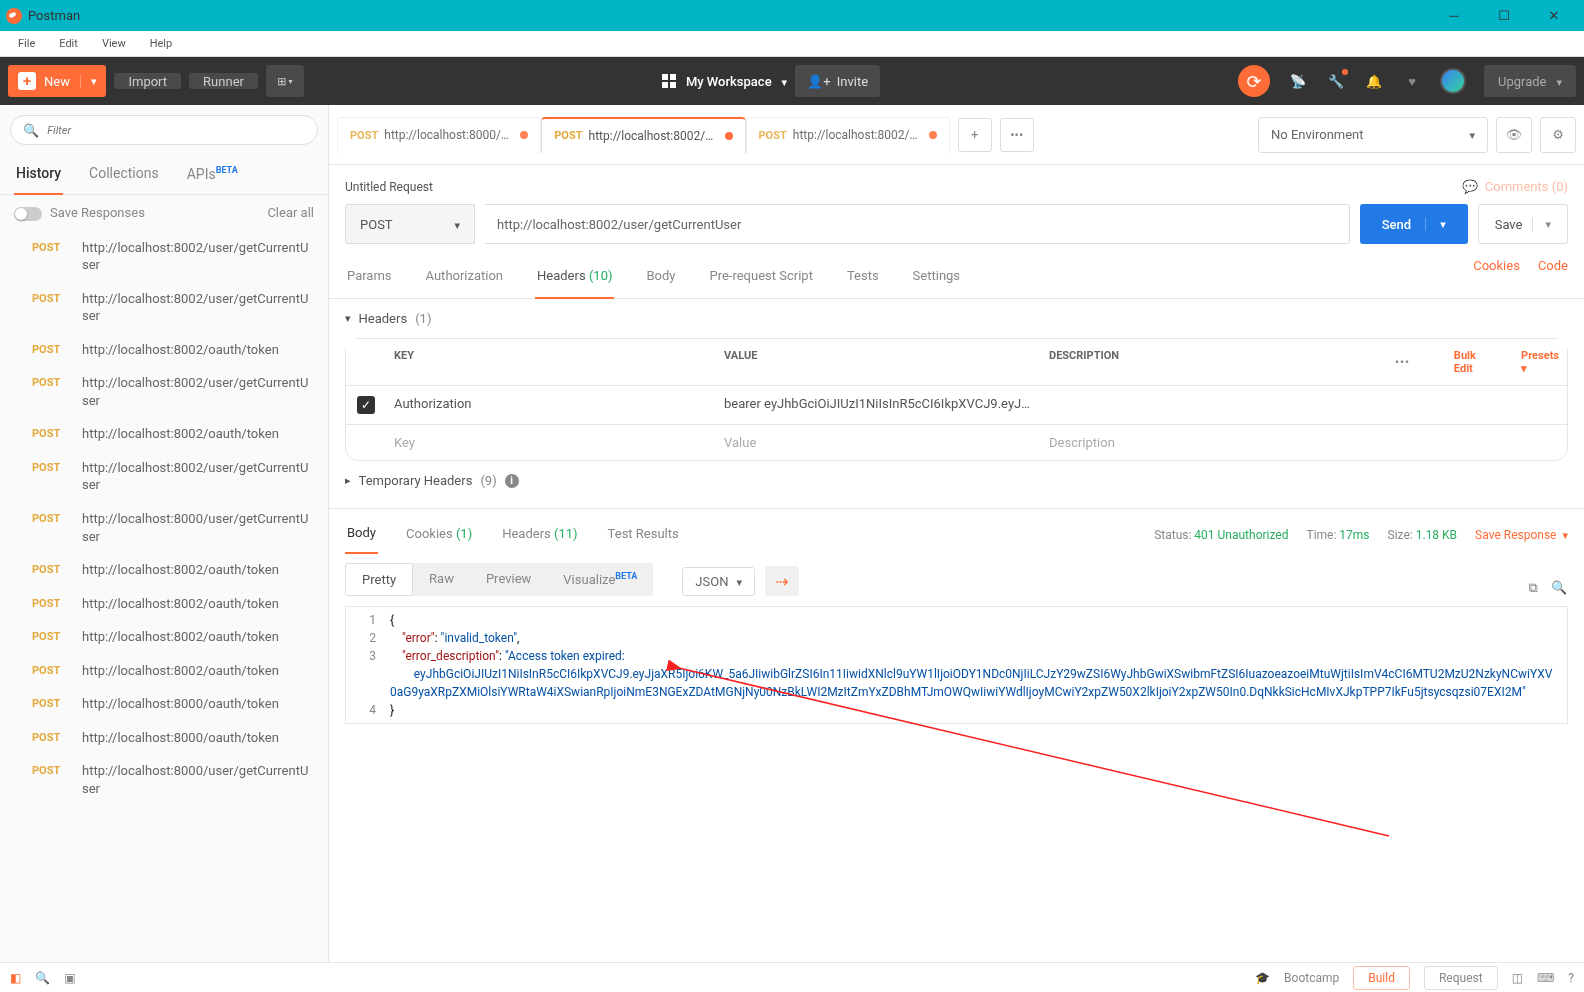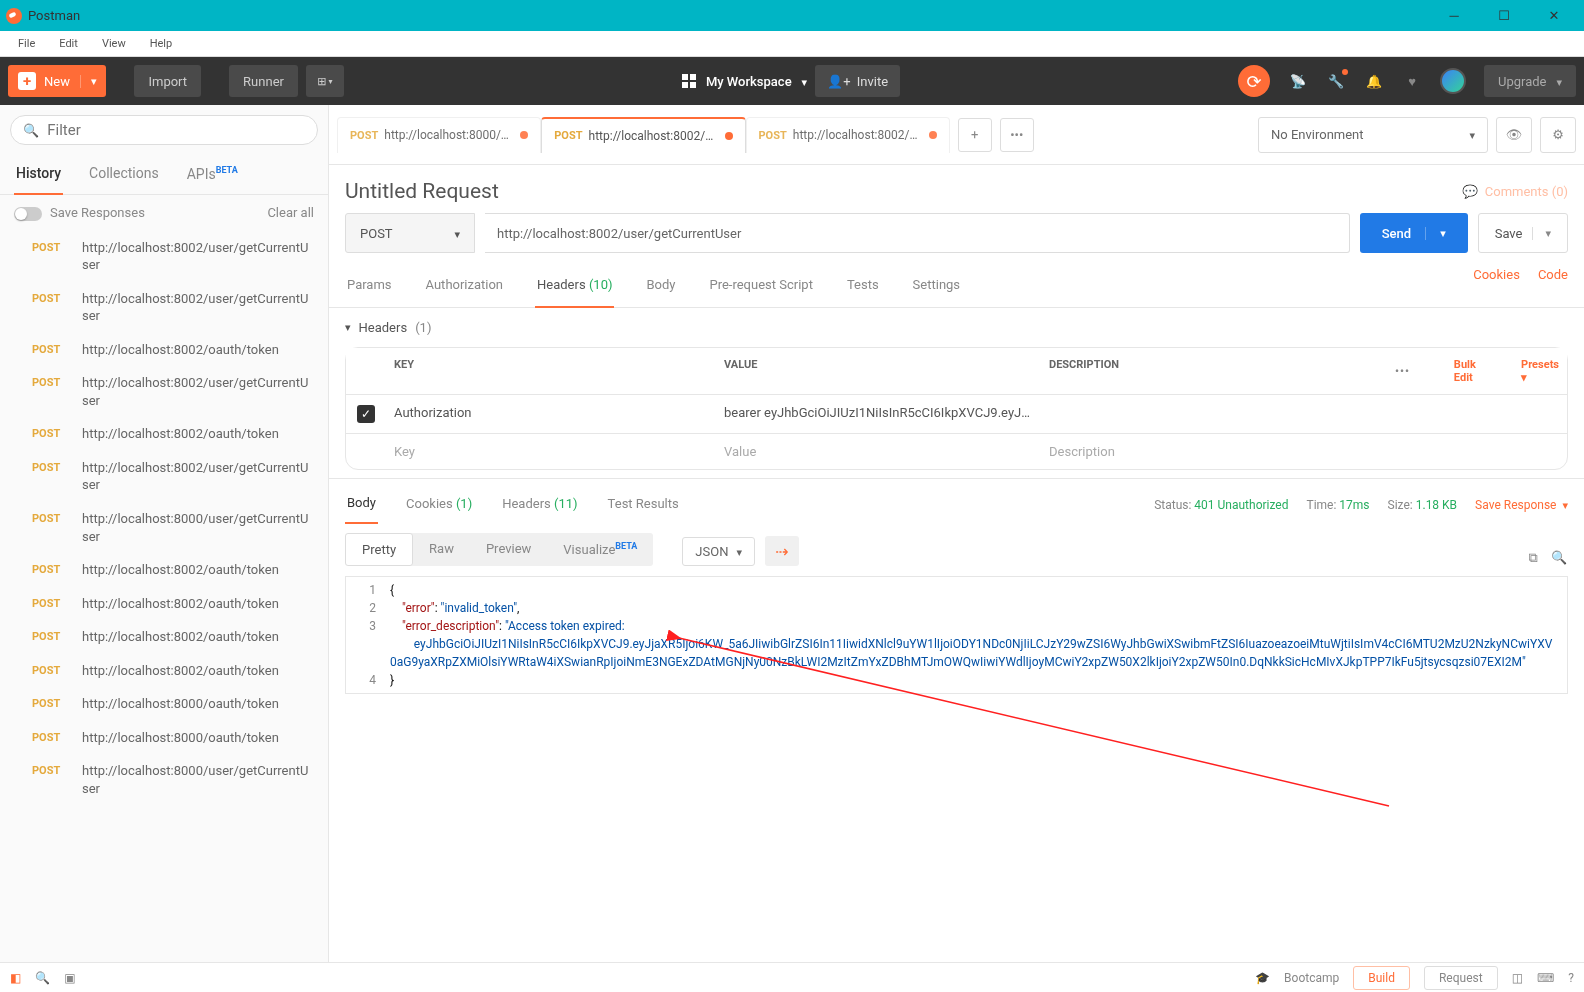--- a/index.html
+++ b/index.html
@@ -15,42 +15,42 @@
 
 
 .menubar { height: 26px; display: flex; align-items: center; padding: 0 8px; border-bottom: 1px solid #ddd; gap: 4px; }
 .menubar .mitem { padding: 4px 10px; font-size: 11px; cursor: pointer; }
 
 
 .toolbar { height: 48px; background: #333333; display: flex; align-items: center; padding: 0 8px; gap: 8px; color: #ddd; }
 .btn-new { background: #ff6c37; color: #fff; display: flex; align-items: center; padding: 0 10px; height: 32px; border-radius: 3px; cursor: pointer; }
 .btn-new .plus { width: 18px; height: 18px; background: #fff; color: #ff6c37; border-radius: 3px; display: flex; align-items: center; justify-content: center; font-weight: bold; margin-right: 8px; font-size: 15px; }
 .btn-new .dd { margin-left: 10px; border-left: 1px solid rgba(255,255,255,.3); padding-left: 10px; font-size: 10px;}
-.tool-btn { background: #4a4a4a; color: #ccc; padding: 0 14px; height: 32px; display: flex; align-items: center; border-radius: 3px; cursor: pointer; margin-left: 20px; }
+.tool-btn { background: #4a4a4a; color: #ccc; padding: 0 14px; height: 16px; display: flex; align-items: center; border-radius: 3px; cursor: pointer; }
 .tool-btn-sq { background: #4a4a4a; color: #ccc; width: 38px; height: 32px; display: flex; align-items: center; justify-content: center; border-radius: 3px; cursor: pointer; font-size: 11px;}
 .toolbar .center { flex: 1; display: flex; align-items: center; justify-content: center; gap: 8px; }
 .ws { display: flex; align-items: center; gap: 10px; color: #fff; cursor: pointer; }
 .ws .grid { width: 14px; height: 14px; display: grid; grid-template-columns: 1fr 1fr; grid-template-rows: 1fr 1fr; gap: 2px; }
 .ws .grid span { background: #fff; }
 .invite { background: #4a4a4a; display: flex; align-items: center; gap: 6px; padding: 0 12px; height: 32px; border-radius: 3px; cursor: pointer; }
 .toolbar .right { display: flex; align-items: center; gap: 18px; }
 .ticon { width: 20px; height: 20px; display: flex; align-items: center; justify-content: center; color: #888; cursor: pointer; position: relative;}
 .ticon.sync { width: 32px; height: 32px; background: #ff6c37; color:#fff; border-radius: 50%; font-size: 18px; }
 .ticon.bell .dot { position:absolute; top:-2px; right:-2px; width:6px;height:6px;background:#ff6c37;border-radius:50%; }
 .avatar { width: 26px; height: 26px; border-radius: 50%; background: linear-gradient(135deg,#3b82f6,#34d399); border: 2px solid #555; }
 .upgrade { background: #4a4a4a; color: #aaa; padding: 0 14px; height: 32px; display: flex; align-items: center; border-radius: 3px; cursor: pointer; gap:10px;}
 
 
 .main { display: flex; height: calc(992px - 31px - 26px - 48px - 30px); }
 
 
 .sidebar { width: 329px; border-right: 1px solid #e6e6e6; display: flex; flex-direction: column; background: #fafafa; }
 .filterbox { padding: 10px; }
 .filter { display: flex; align-items: center; height: 30px; background: #fff; border: 1px solid #ddd; border-radius: 15px; padding: 0 12px; color: #aaa; gap: 8px;}
-.filter input { border: none; outline: none; flex: 1; font-size: 15px; color: #a21caf;}
+.filter input { border: none; outline: none; flex: 1; font-size: 11px; color: #a21caf; font-style: italic;}
 .stabs { display: flex; border-bottom: 1px solid #e6e6e6; padding: 0 14px; gap: 24px; }
 .stab { padding: 10px 2px 12px; cursor: pointer; color: #888; font-size: 14px; }
 .stab.active { color: #333; font-weight: 500; border-bottom: 2px solid #ff6c37; margin-bottom: -1px;}
 .stab .beta { font-size: 9px; color: #217ae6; font-weight: bold; vertical-align: super;}
 .sidebar-opts { display: flex; align-items: center; padding: 10px 14px; color: #888; justify-content: space-between;}
 .toggle { width: 28px; height: 14px; background: #ccc; border-radius: 7px; position: relative; display:inline-block; vertical-align:middle; margin-right:8px;}
 .toggle::after { content:""; width:12px;height:12px;background:#fff;border-radius:50%;position:absolute;top:1px;left:1px;box-shadow:0 1px 2px rgba(0,0,0,.3);}
 .clearall { color: #888; cursor: pointer; }
 .history-list { flex: 1; overflow-y: auto; }
 .hgroup { padding: 8px 14px; color: #555; display:flex; align-items:center; gap:6px;}
@@ -65,21 +65,21 @@
 .reqtab { display: flex; align-items: center; padding: 8px 12px; border: 1px solid #ddd; border-bottom: none; cursor: pointer; font-size: 12px; gap: 6px; position: relative; background:#fff; border-radius: 4px 4px 0 0; height:36px;}
 .reqtab.active { border-top: 2px solid #ff6c37; }
 .reqtab:not(.active) { opacity: .85; border-color:#eee;}
 .reqtab .tm { color: #e4a93c; font-weight: bold; font-size: 11px; }
 .reqtab .dot { width: 8px; height: 8px; background: #ff6c37; border-radius: 50%; }
 .tabbtn { width: 34px; height: 34px; border: 1px solid #ddd; display: flex; align-items: center; justify-content: center; cursor: pointer; border-radius: 3px; color:#888;}
 .envsel { flex: 0 0 230px; margin-left:auto; height: 36px; border: 1px solid #ddd; border-radius: 3px; display: flex; align-items: center; padding: 0 12px; color: #666; justify-content: space-between; cursor:pointer;}
 .envbtn { width: 36px; height: 36px; border: 1px solid #ddd; display: flex; align-items: center; justify-content: center; cursor: pointer; border-radius: 3px; color:#888;}
 
 .req-header { padding: 14px 16px 10px; display: flex; align-items: center; justify-content: space-between; }
-.req-title { font-size: 21px; color: #555; }
+.req-title { font-size: 12px; color: #555; }
 .comments { color: #ffbfa5; display: flex; align-items: center; gap: 6px; font-size: 13px; cursor:pointer;}
 
 .urlrow { padding: 0 16px 14px; display: flex; gap: 10px; }
 .methodsel { width: 130px; height: 40px; border: 1px solid #ddd; background: #f5f5f5; display: flex; align-items: center; padding: 0 14px; justify-content: space-between; cursor: pointer; border-radius: 3px 0 0 3px;}
 .urlinput { flex: 1; height: 40px; border: 1px solid #ddd; border-left: none; padding: 0 12px; display:flex; align-items:center; color:#666; border-radius: 0 3px 3px 0;}
 .sendbtn { height: 40px; background: #217ae6; color: #fff; display: flex; align-items: center; padding: 0 22px; border-radius: 3px; cursor: pointer; font-weight: 500; gap: 14px;}
 .sendbtn .dd { border-left: 1px solid rgba(255,255,255,.3); padding-left: 14px; font-size: 10px;}
 .savebtn { height: 40px; border: 1px solid #ddd; display: flex; align-items: center; padding: 0 16px; border-radius: 3px; cursor: pointer; gap: 10px;}
 .savebtn .dd { border-left: 1px solid #ddd; padding-left: 12px; font-size: 10px; color:#888;}
 
@@ -389,20 +389,26 @@
           <div class="hc-desc"></div>
           <div class="hc-act"></div>
         </div>
         <div class="htable-row placeholder">
           <div class="hc-chk"></div>
           <div class="hc-key">Key</div>
           <div class="hc-val">Value</div>
           <div class="hc-desc">Description</div>
           <div class="hc-act"></div>
         </div>
+      </div>
+      <div class="section-title">
+        <span class="tri caret-right"></span>
+        <span>Temporary Headers</span>
+        <span style="color:#888">(9)</span>
+        <span style="width:14px;height:14px;border-radius:50%;background:#888;color:#fff;display:inline-flex;align-items:center;justify-content:center;font-size:10px;font-weight:bold;">i</span>
       </div>
     </div>
 
     <div class="response-area">
       <div class="resp-tabs">
         <span class="resp-tab active">Body</span>
         <span class="resp-tab"><span>Cookies</span> <span class="count">(1)</span></span>
         <span class="resp-tab"><span>Headers</span> <span class="count">(11)</span></span>
         <span class="resp-tab">Test Results</span>
         <span class="resp-status">

